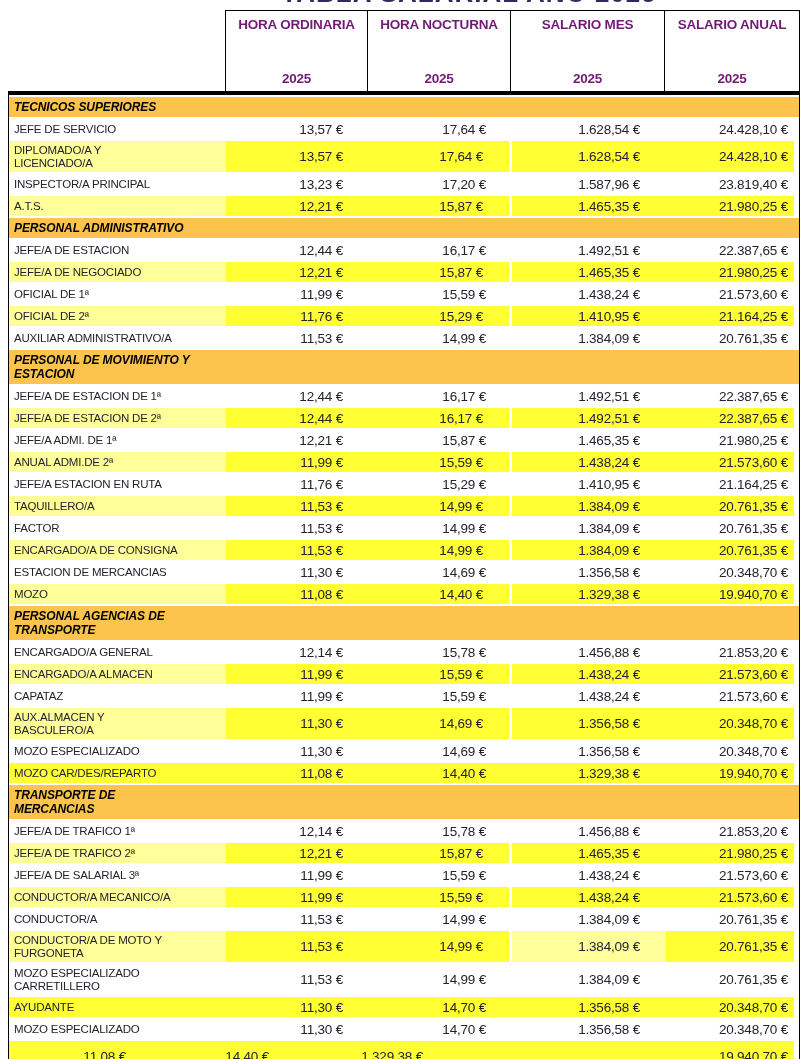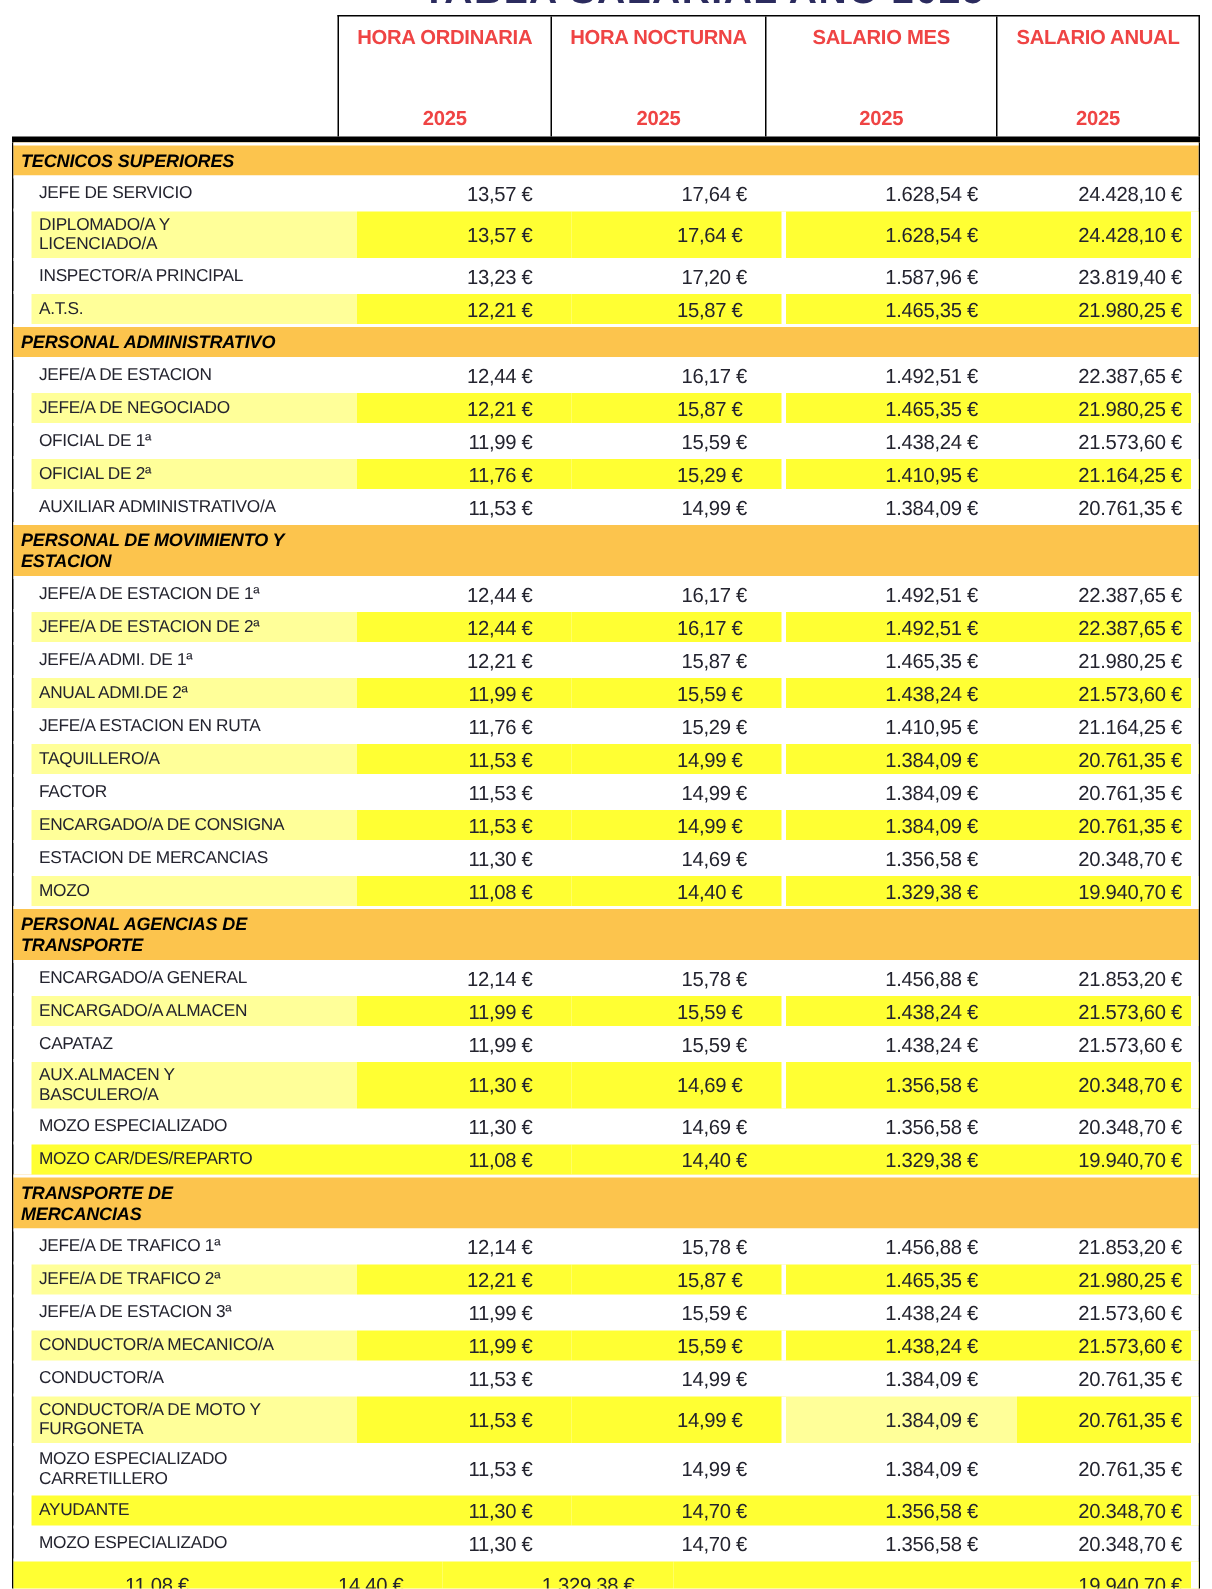--- a/index.html
+++ b/index.html
@@ -22,21 +22,21 @@
     text-align:center;font-size:26px;line-height:30px;font-weight:bold;
     color:#2b2b5e;letter-spacing:1px;white-space:nowrap;
   }
   .table-wrap{width:792px;margin:0 8px;}
   
   .thead{display:flex;margin-top:2px;}
   .thead .spacer{width:217px;flex:none;}
   .head-group{flex:1;display:flex;border:1.5px solid var(--border);border-bottom:none;}
   .head-cell{
     box-sizing:border-box;display:flex;flex-direction:column;justify-content:space-between;
-    padding:6px 0 5px;text-align:center;font-weight:bold;font-size:13.5px;color:#ef4444;
+    padding:6px 0 5px;text-align:center;font-weight:bold;font-size:13.5px;color:#701a75;
     letter-spacing:-0.2px;
   }
   .head-cell + .head-cell{border-left:1px solid var(--border);}
   .hc1{width:141px;flex:none;}
   .hc2{width:143px;flex:none;}
   .hc3{width:154px;flex:none;align-items:center;}
   .hc4{flex:1;gap:39px;}
   .head-label{line-height:15px;}
   .head-year{line-height:15px;}
   .thick-bar{height:4px;background:var(--border);}
@@ -46,21 +46,21 @@
     box-sizing:border-box;display:flex;align-items:center;
     min-height:20px;border-top:2px solid #fff;
     background:var(--band);color:#000;font-weight:bold;font-size:12px;line-height:14px;
     padding:3px 0 3px 5px;white-space:pre-line;letter-spacing:-0.1px;font-style:italic;
   }
   .row{display:flex;border-top:2px solid #fff;}
   .row .cell{box-sizing:border-box;display:flex;align-items:center;min-height:20px;}
   .row.double .cell{min-height:31px;}
   .cell.name{
     width:217px;flex:none;padding-left:5px;
-    font-size:11.5px;line-height:13px;letter-spacing:-0.2px;white-space:pre-line;margin-left:12px;
+    font-size:11.5px;line-height:13px;letter-spacing:-0.2px;white-space:pre-line;
   }
   .cell.val{justify-content:flex-end;font-size:13.5px;letter-spacing:-0.2px;}
   .v1{width:143px;flex:none;padding-right:26px;}
   .v2{width:143px;flex:none;padding-right:26px;}
   .v3{width:154px;flex:none;padding-right:26px;}
   .v4{flex:1;padding-right:6px;border-right:5px solid #fff;}
   
   .fill-zebra .name{background:var(--pale);}
   .fill-zebra .val{background:var(--bright);}
   .fill-zebra .v2{box-shadow:3px 0 0 #fff inset;border-left:0;}
@@ -292,21 +292,21 @@
         <div class="cell val v4">21.853,20 €</div>
       </div>
       <div class="row fill-zebra">
         <div class="cell name">JEFE/A DE TRAFICO 2ª</div>
         <div class="cell val v1">12,21 €</div>
         <div class="cell val v2">15,87 €</div>
         <div class="cell val v3">1.465,35 €</div>
         <div class="cell val v4">21.980,25 €</div>
       </div>
       <div class="row fill-white">
-        <div class="cell name">JEFE/A DE ESTACION 3ª</div>
+        <div class="cell name">JEFE/A DE SALARIAL 3ª</div>
         <div class="cell val v1">11,99 €</div>
         <div class="cell val v2">15,59 €</div>
         <div class="cell val v3">1.438,24 €</div>
         <div class="cell val v4">21.573,60 €</div>
       </div>
       <div class="row fill-zebra">
         <div class="cell name">CONDUCTOR/A MECANICO/A</div>
         <div class="cell val v1">11,99 €</div>
         <div class="cell val v2">15,59 €</div>
         <div class="cell val v3">1.438,24 €</div>

